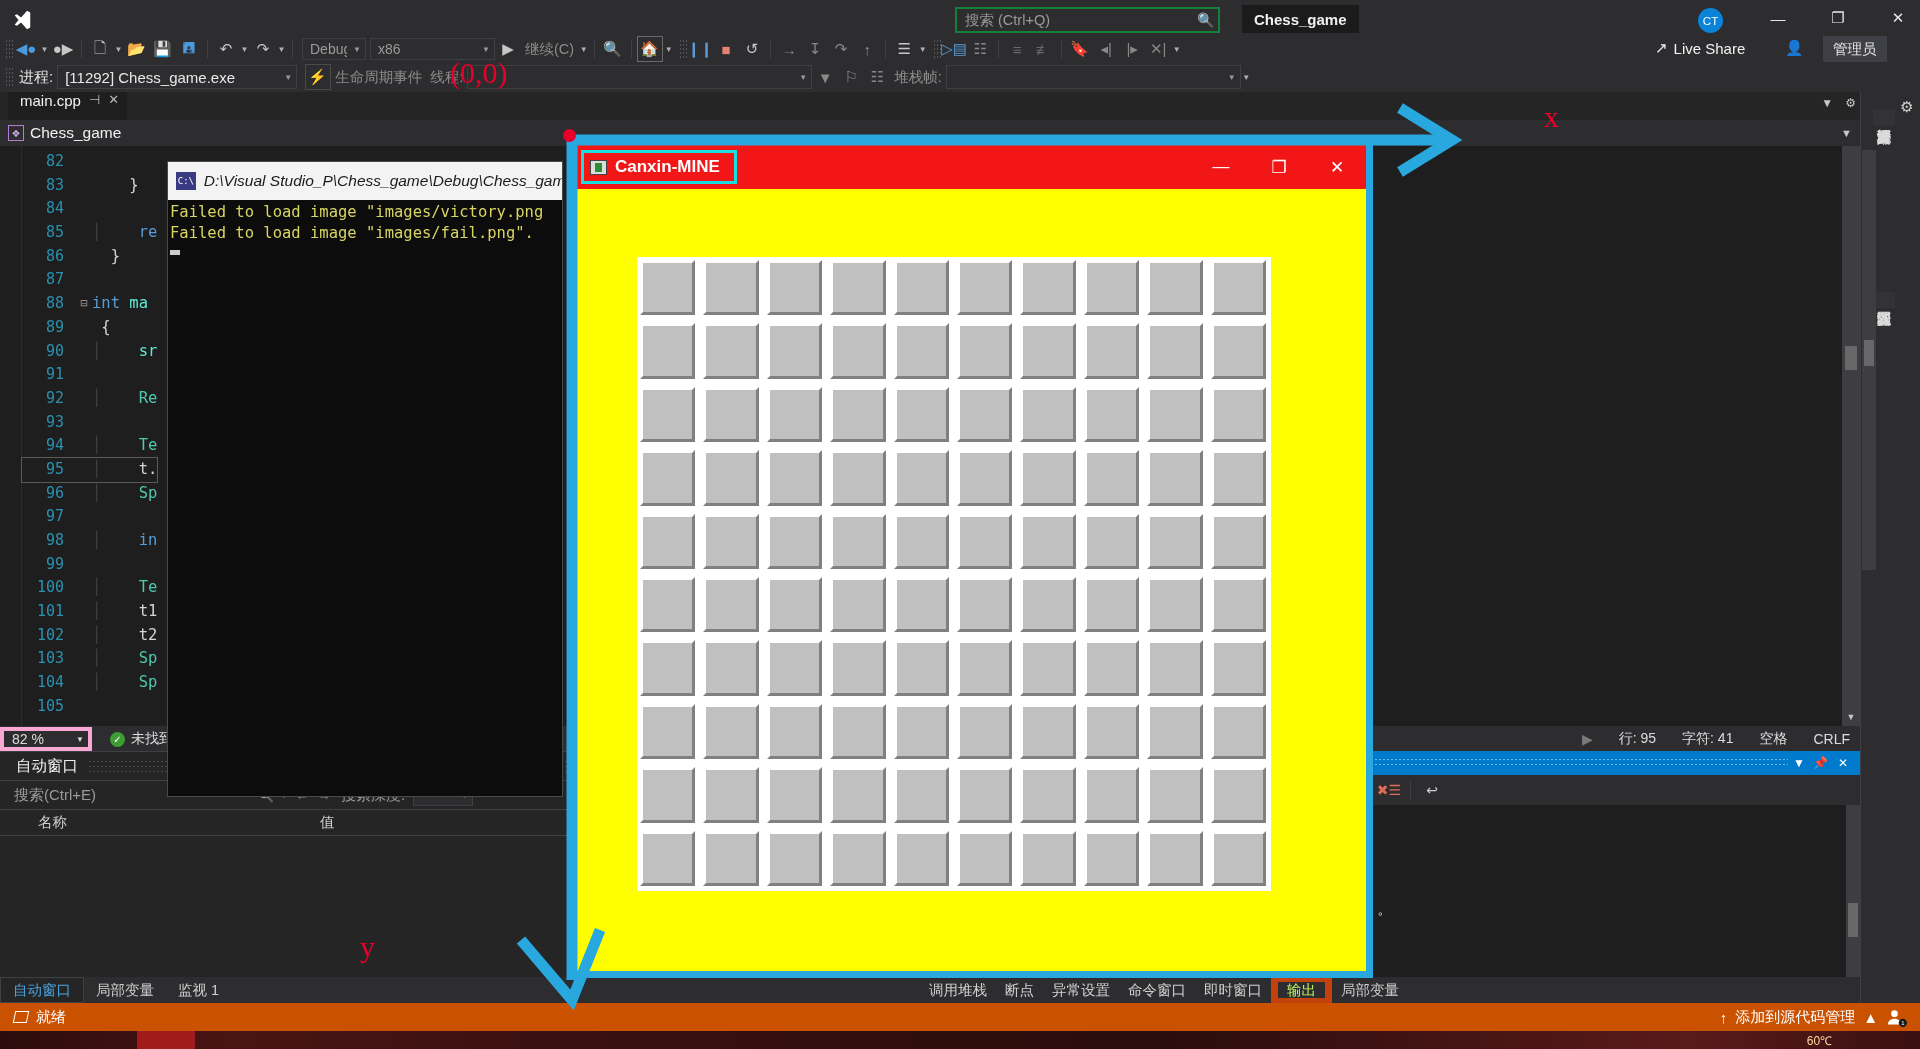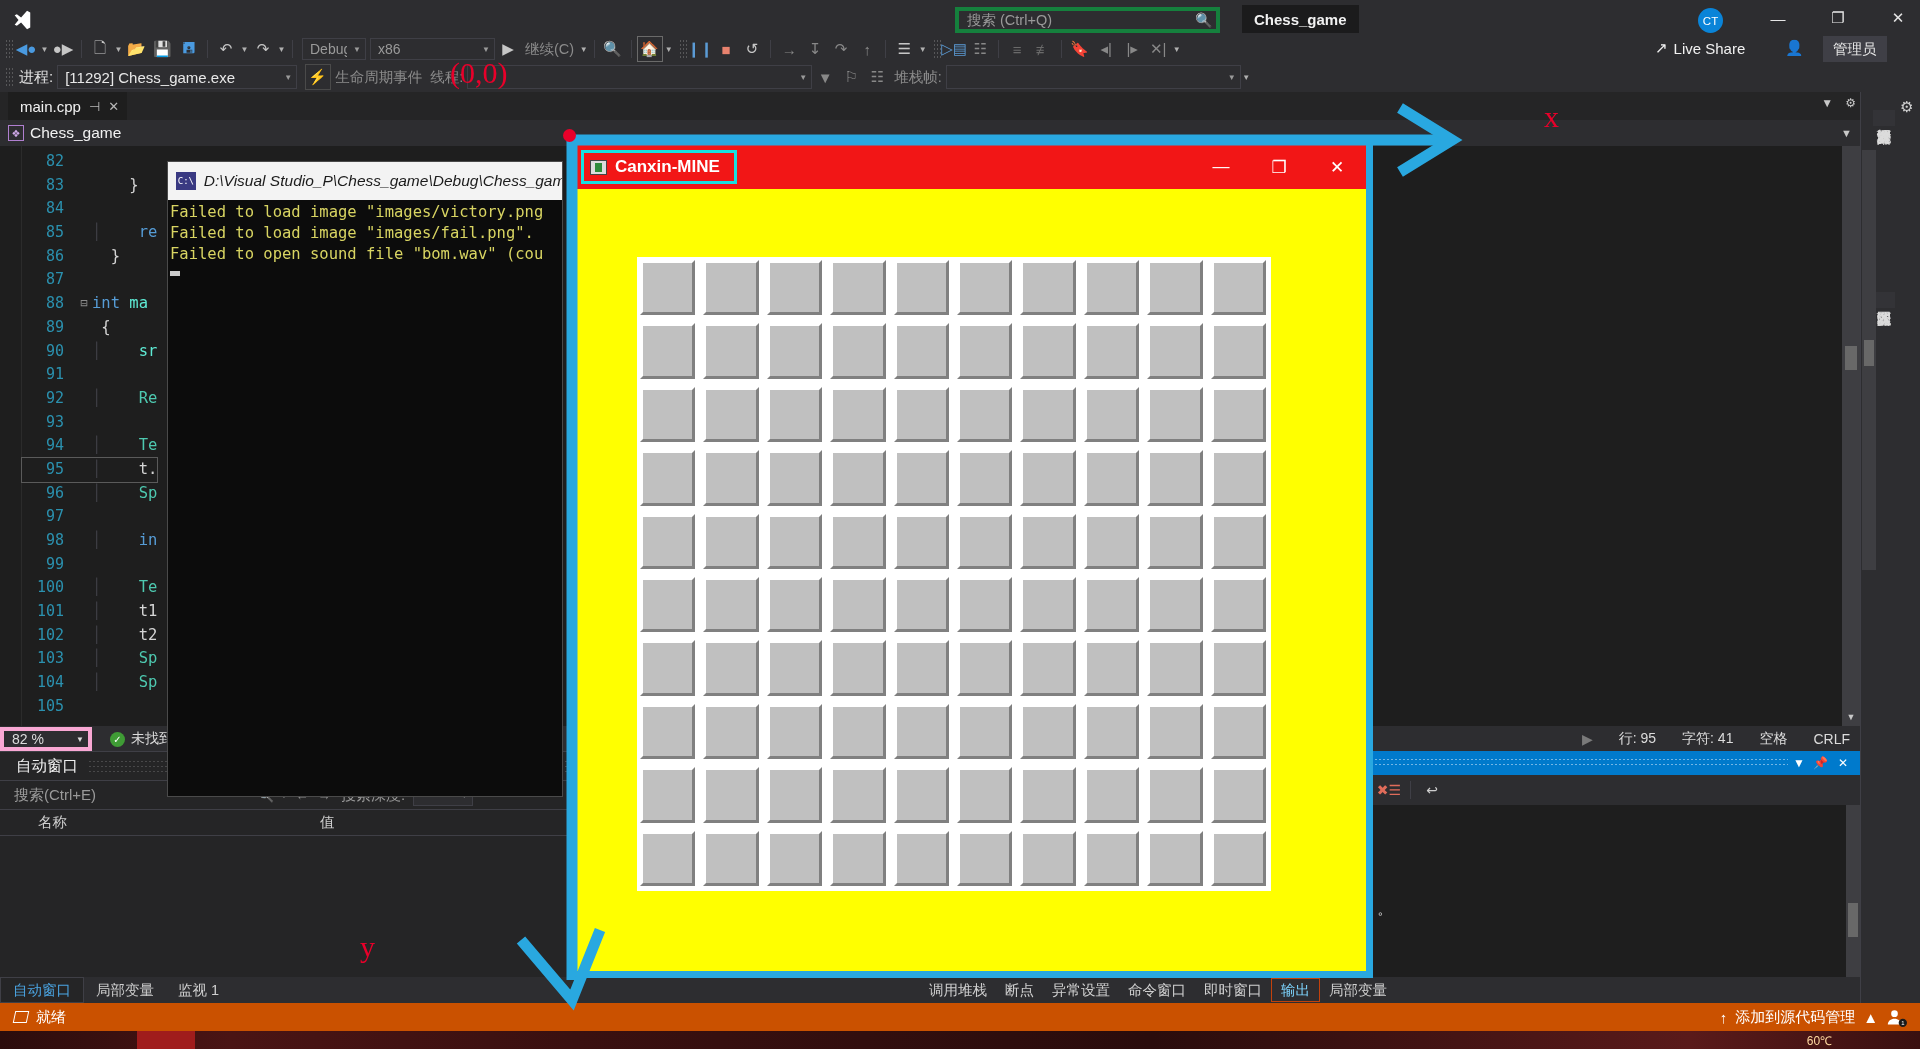--- a/index.html
+++ b/index.html
@@ -11,21 +11,21 @@
   .vs-window{ position:absolute; inset:0; background:#2d2d30; color:#f1f1f1; }
 
   
   .titlebar{ position:absolute; left:0; top:0; width:1920px; height:40px;
              background:#2d2d30; display:flex; align-items:center; }
   .vs-logo{ width:44px; height:40px; display:flex; align-items:center; justify-content:center; }
   .vs-logo svg{ width:22px; height:22px; }
   .menu{ display:flex; align-items:center; height:40px; }
   .menu-item{ padding:0 11px; font-size:15.5px; color:#f1f1f1; line-height:40px; white-space:nowrap; }
   .search-box{ position:absolute; left:955px; top:7px; width:265px; height:26px;
-               border:4px solid #15803d; background:#2d2d30; display:flex; align-items:center; }
+               border:2px solid #15803d; background:#2d2d30; display:flex; align-items:center; }
   .search-box .ph{ font-size:14.5px; color:#9a9a9a; padding-left:8px; flex:1; }
   .search-box .mag{ width:24px; text-align:center; color:#c8c8c8; font-size:14px; }
   .proj-chip{ position:absolute; left:1242px; top:5px; height:28px; background:#1b1b1c;
               display:flex; align-items:center; padding:0 12px; font-size:15px; font-weight:bold; color:#f1f1f1; }
   .avatar{ position:absolute; left:1698px; top:8px; width:25px; height:25px; border-radius:50%;
            background:#0a84d8; color:#fff; font-size:11.5px; display:flex; align-items:center; justify-content:center; }
   .wbtn{ position:absolute; top:0; width:46px; height:36px; display:flex; align-items:center;
          justify-content:center; color:#e6e6e6; font-size:15px; }
   .wbtn.min{ left:1755px; } .wbtn.max{ left:1815px; } .wbtn.close{ left:1875px; }
 
@@ -50,21 +50,21 @@
   .admin{ position:absolute; left:1823px; top:36px; height:26px; background:#3f3f46;
           display:flex; align-items:center; padding:0 10px; font-size:14.5px; color:#e8e8e8; }
 
   
   .procrow{ position:absolute; left:0; top:62px; width:1920px; height:30px; background:#2d2d30;
             display:flex; align-items:center; }
 
   
   .tabstrip{ position:absolute; left:0; top:92px; width:1860px; height:28px; background:#252526; }
   .tab{ position:absolute; left:8px; top:0; height:28px; background:#1e1e1e; display:flex;
-        align-items:center; padding:0 8px 0 12px; gap:8px; }
+        padding:0 8px 0 12px; gap:8px; }
   .tab .tname{ font-size:15px; color:#f1f1f1; }
   .tab .pin,.tab .x{ color:#b8b8b8; font-size:13px; }
   .tabstrip-right{ position:absolute; right:4px; top:4px; display:flex; gap:12px; color:#c8c8c8; font-size:12px; }
 
   
   .crumb{ position:absolute; left:0; top:120px; width:1860px; height:26px; background:#2d2d30;
           display:flex; align-items:center; padding-left:8px; gap:6px; }
   .crumb .ci{ width:16px; height:16px; border:1px solid #b07fd0; display:flex;
               align-items:center; justify-content:center; font-size:10px; color:#cfa9e8; }
   .crumb .ctxt{ font-size:15.5px; color:#f1f1f1; }
@@ -137,21 +137,21 @@
              font-family:"DejaVu Sans Mono", monospace; font-size:14.5px; color:#e6e6e6;
              padding-left:4px; line-height:19px; }
   .out-body .ol{ white-space:pre; }
   .out-scroll{ position:absolute; right:0; top:54px; width:14px; height:172px; background:#3e3e42; }
   .out-scroll .t{ position:absolute; left:2px; top:98px; width:10px; height:34px; background:#686868; }
 
   
   .btabs{ position:absolute; left:920px; top:977px; width:940px; height:26px; background:#2d2d30;
           display:flex; align-items:center; }
   .btab{ height:24px; display:flex; align-items:center; padding:8px 9px; font-size:14.5px; color:#cfcfcf; }
-  .btab.sel{ color:#7dd3fc; border:1px solid #c2410c; }
+  .btab.sel{ color:#bef264; border:7px solid #c2410c; }
 
   
   .vsstatus{ position:absolute; left:0; top:1003px; width:1920px; height:28px; background:#ca5100;
              display:flex; align-items:center; color:#fff; font-size:15px; }
   .vsstatus .ready{ display:flex; align-items:center; gap:8px; padding-left:14px; }
   .vsstatus .rdy-ico{ width:14px; height:12px; border:1.5px solid #fff; transform:skewX(-12deg); }
   .vsstatus .right{ position:absolute; right:12px; display:flex; align-items:center; gap:8px; }
   .bell{ position:relative; width:22px; height:20px; }
 
   
@@ -501,21 +501,21 @@
   <div class="taskbar">
     <div class="active"></div>
     <div class="temp">60℃</div>
   </div>
 
   <div class="console">
     <div class="console-tb">
       <div class="console-ico">C:\</div>
       <div class="console-title">D:\Visual Studio_P\Chess_game\Debug\Chess_gam</div>
     </div>
-    <div class="console-body" id="console-body"><div>Failed to load image "images/victory.png</div><div>Failed to load image "images/fail.png".</div><div>Failed to open sound file "bom.wav" (cou</div></div>
+    <div class="console-body" id="console-body"><div>Failed to load image "images/victory.png</div><div>Failed to load image "images/fail.png".</div></div>
     <div class="console-caret"></div>
   </div>
 
   <div class="mine">
     <div class="mine-tb">
       <div class="mine-tt">
         <span class="mine-ico">
             <i></i>
           </span>
         <span class="mine-title">Canxin-MINE</span>

